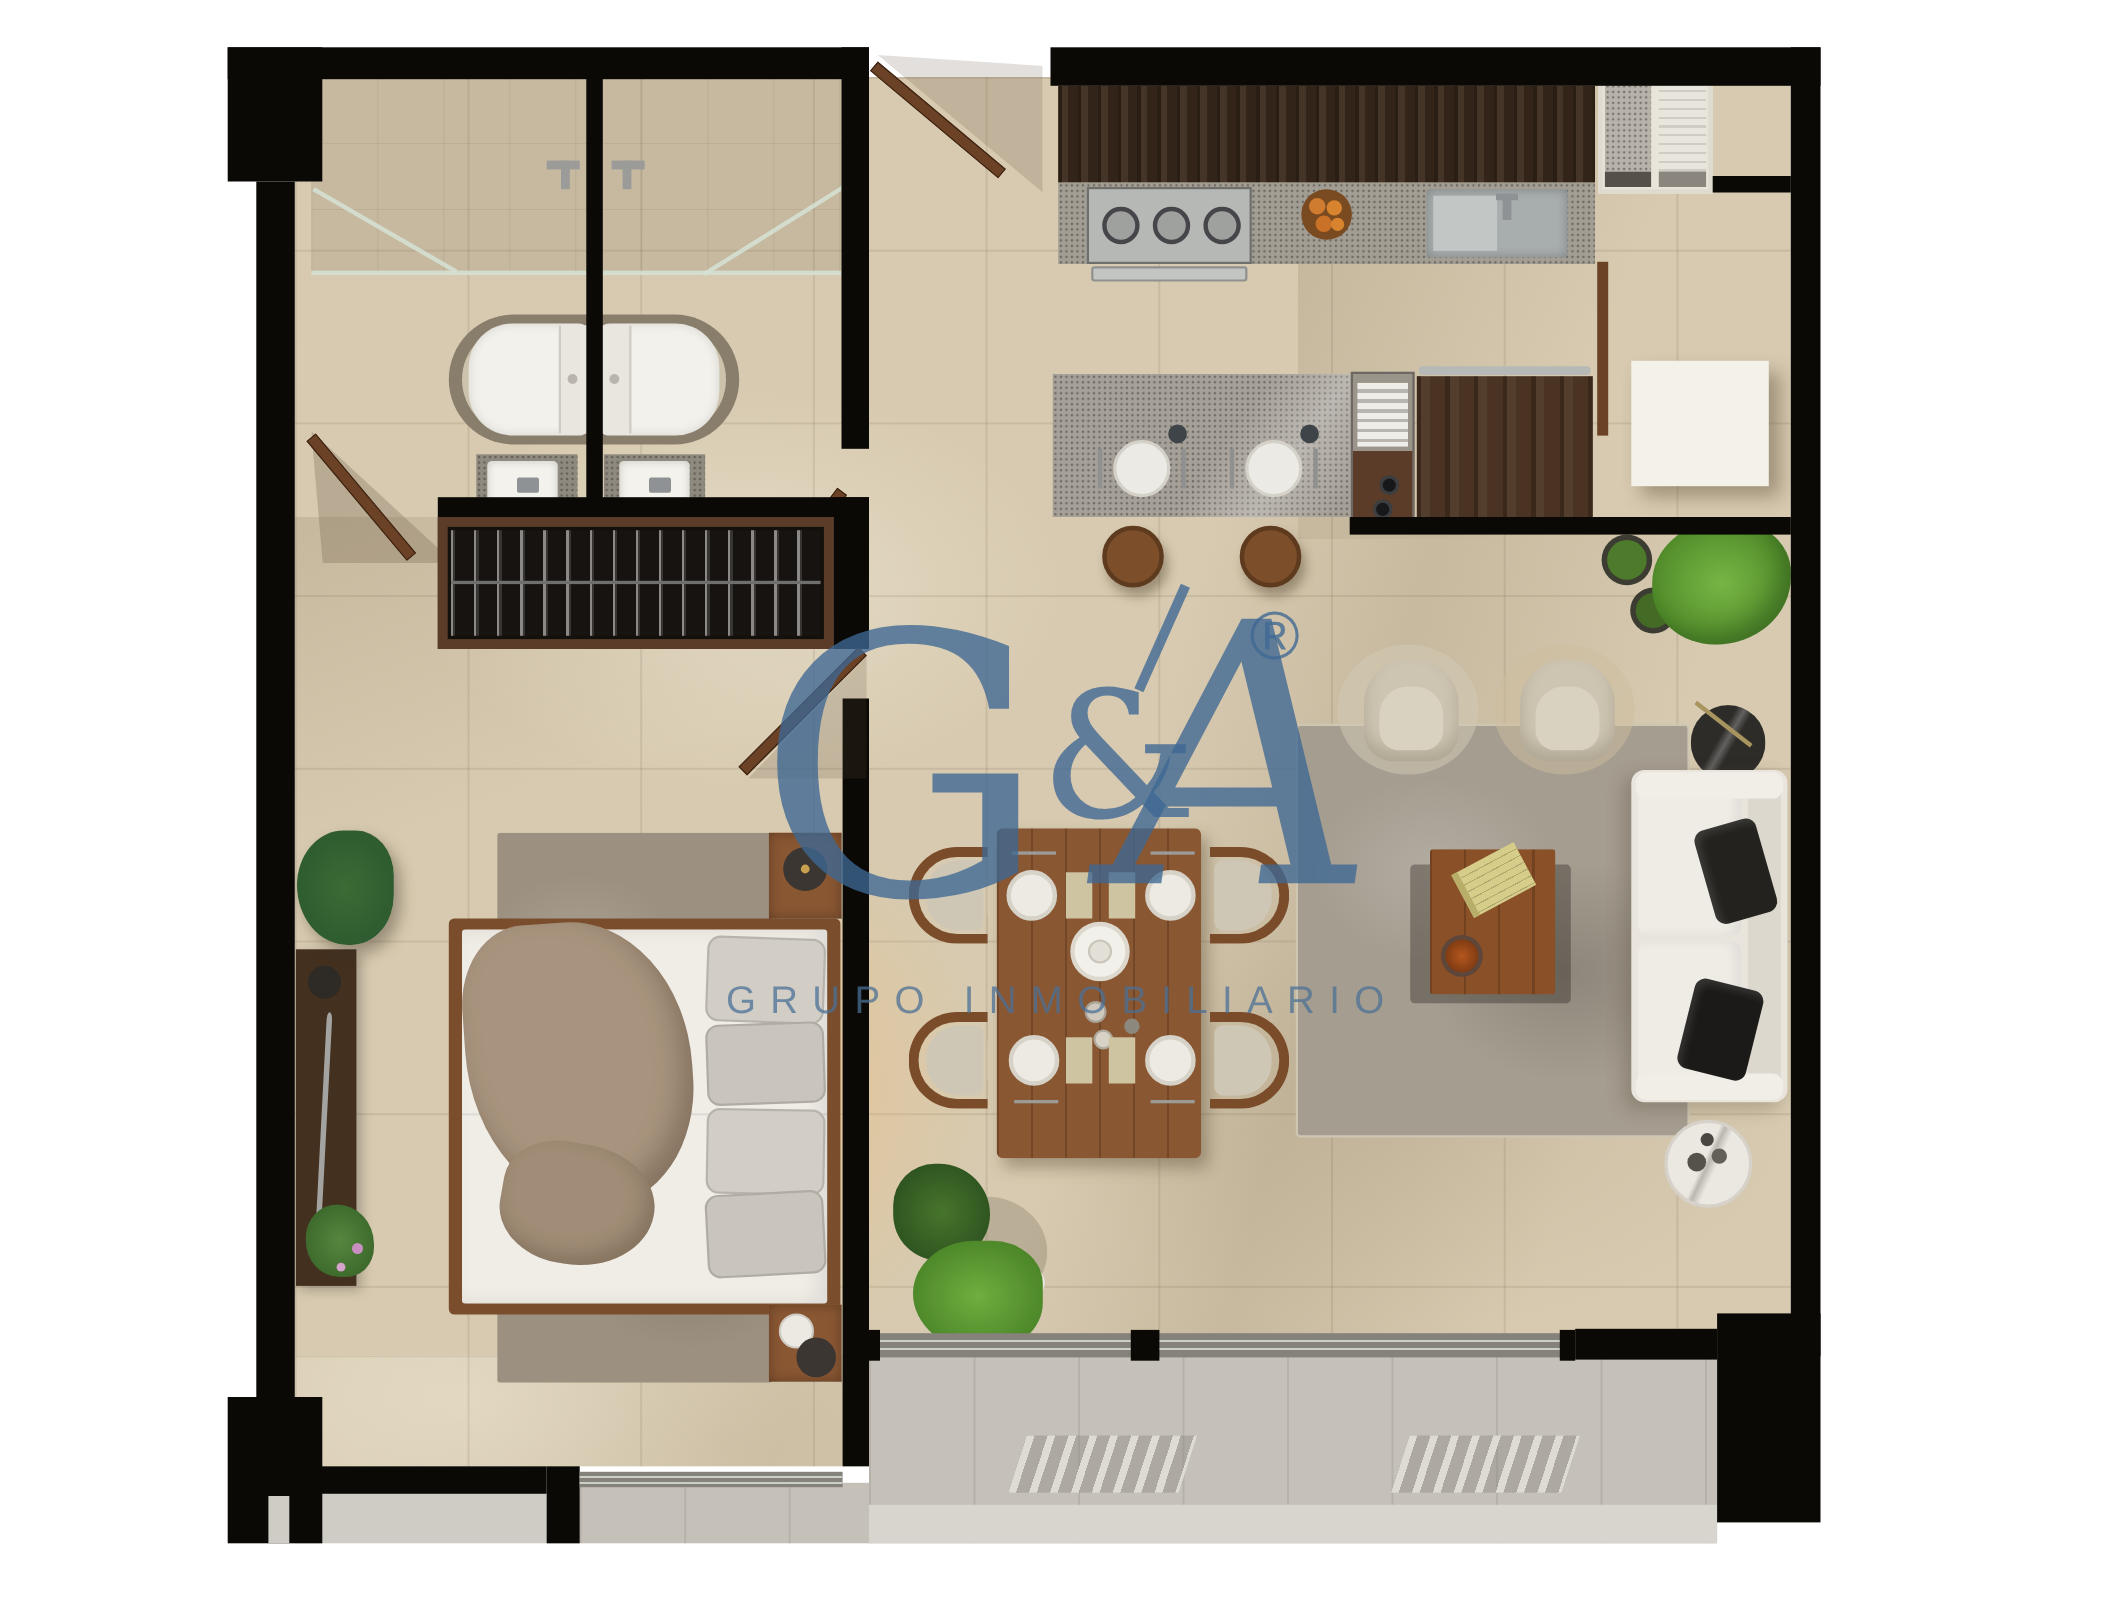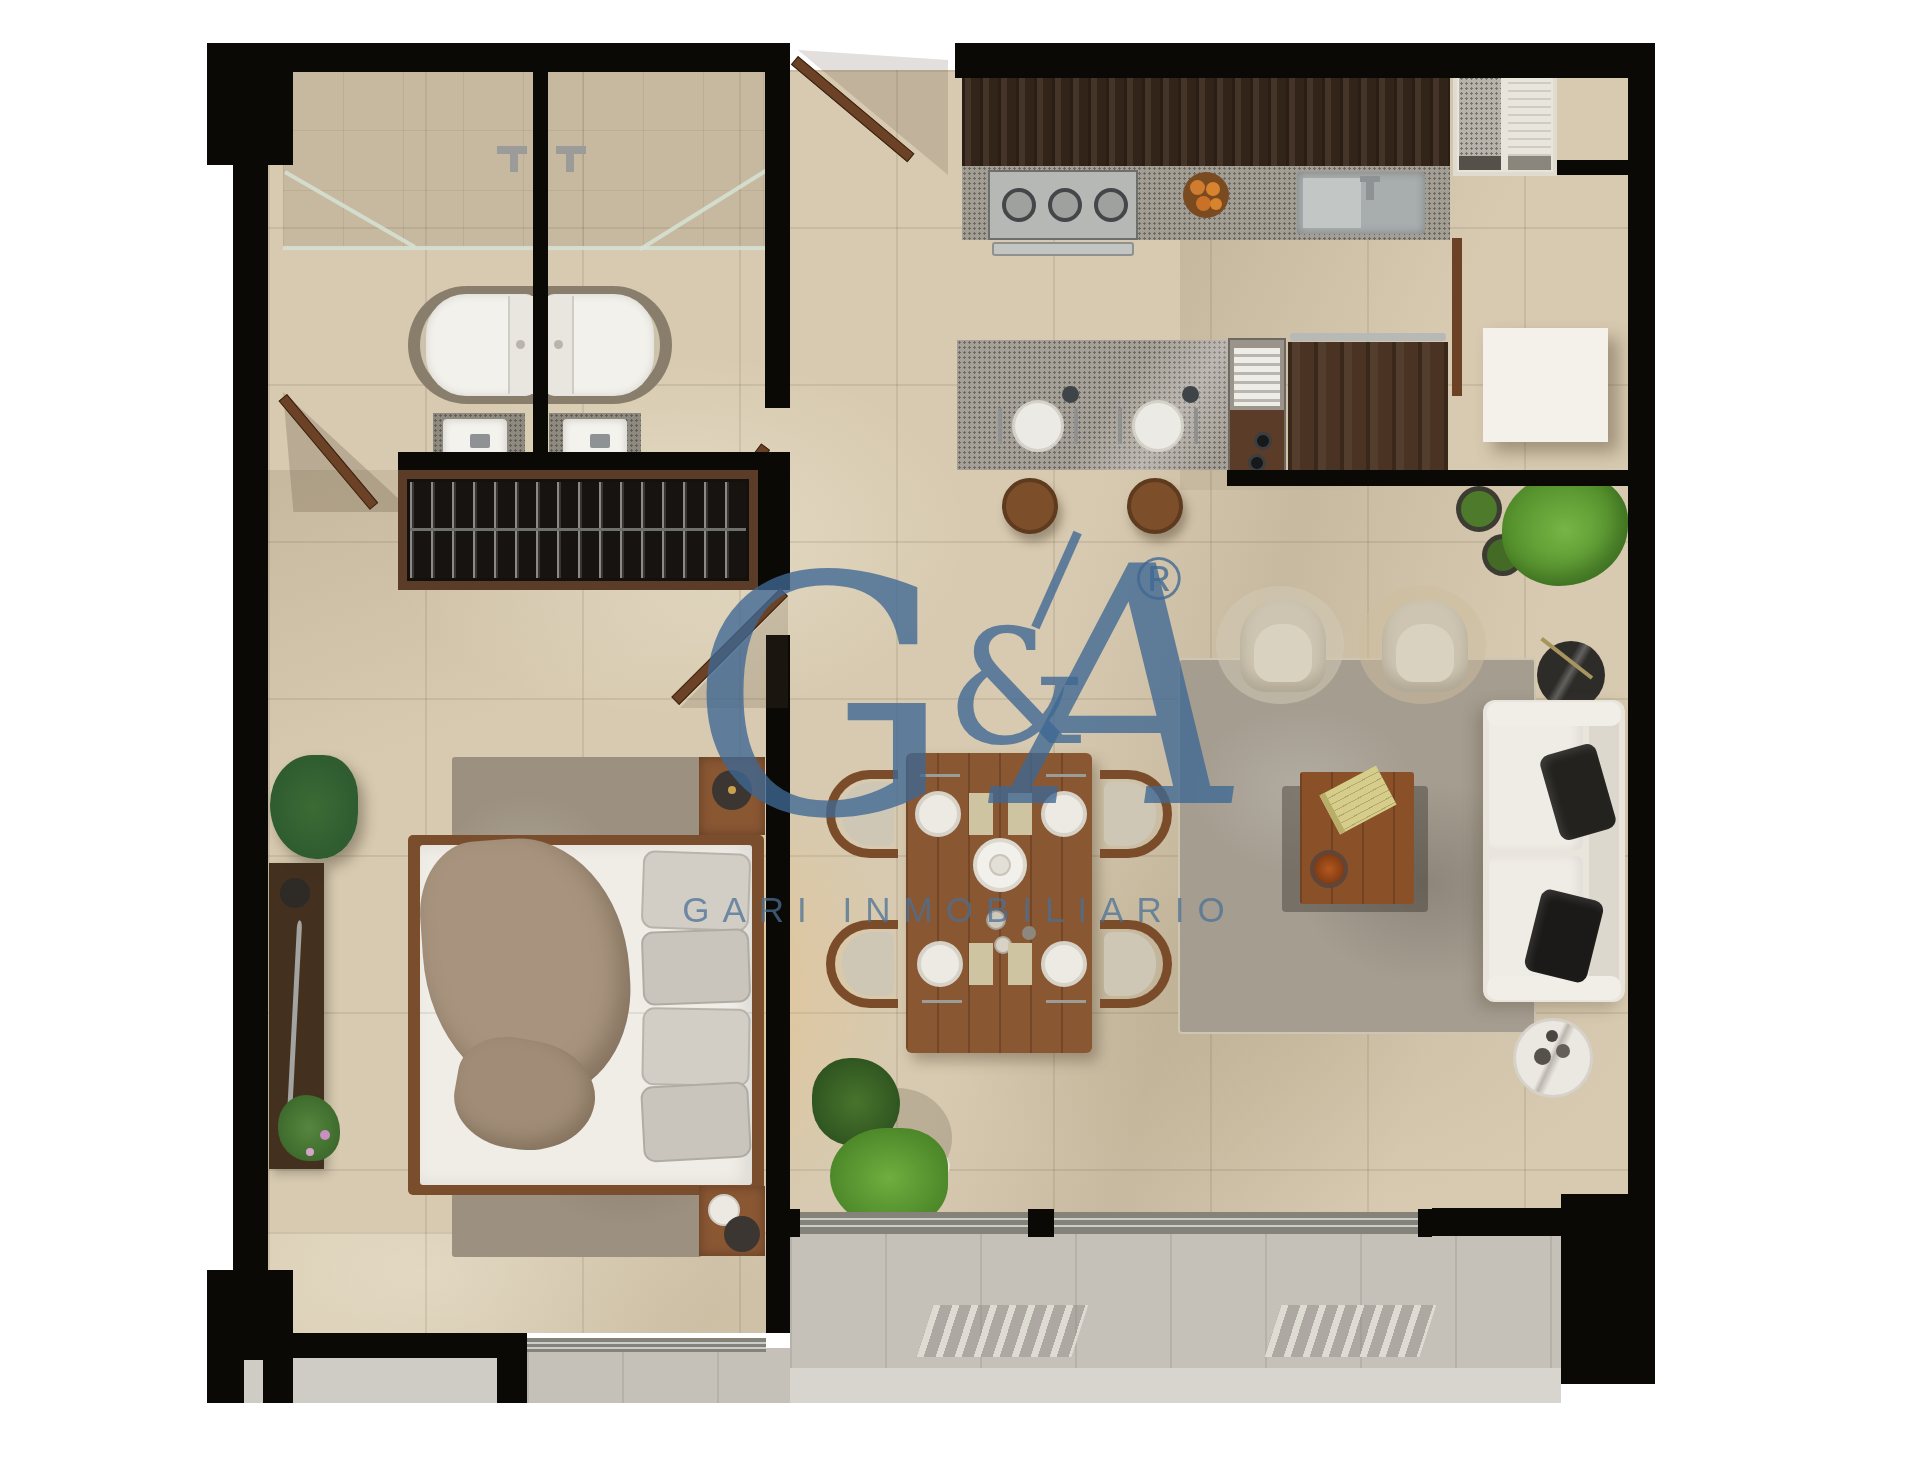--- a/index.html
+++ b/index.html
@@ -273,15 +273,15 @@
   <div class="abs doorleaf" style="left:798px;top:56px;width:150px;height:9px;transform:rotate(40deg);transform-origin:left top;"></div>
 
   <div class="abs shadowpatch" style="left:680px;top:596px;width:108px;height:112px;background:rgba(95,80,60,0.18);clip-path:polygon(100% 0, 0 100%, 100% 100%);"></div>
   <div class="abs doorleaf" style="left:788px;top:596px;width:152px;height:9px;transform:rotate(135deg);transform-origin:left top;"></div>
 
   <div class="abs wm" style="left:688px;top:534px;font-size:330px;">G</div>
   <div class="abs wm" style="left:946px;top:608px;font-size:160px;">&amp;</div>
   <div class="abs wm" style="left:1006px;top:524px;font-size:330px;transform:skewX(-8deg);">A</div>
   <div class="abs" style="left:1052px;top:528px;width:9px;height:104px;background:rgba(61,104,148,0.78);transform:rotate(24deg);"></div>
   <div class="abs wm" style="left:1136px;top:548px;font-size:62px;font-family:'Liberation Sans',sans-serif;">®</div>
-  <div class="abs wmline" style="left:660px;top:890px;width:600px;font-size:35px;letter-spacing:13px;">GARI INMOBILIARIO</div>
+  <div class="abs wmline" style="left:660px;top:890px;width:600px;font-size:35px;letter-spacing:13px;">GRUPO INMOBILIARIO</div>
 
 </div>
 
 </body></html>

